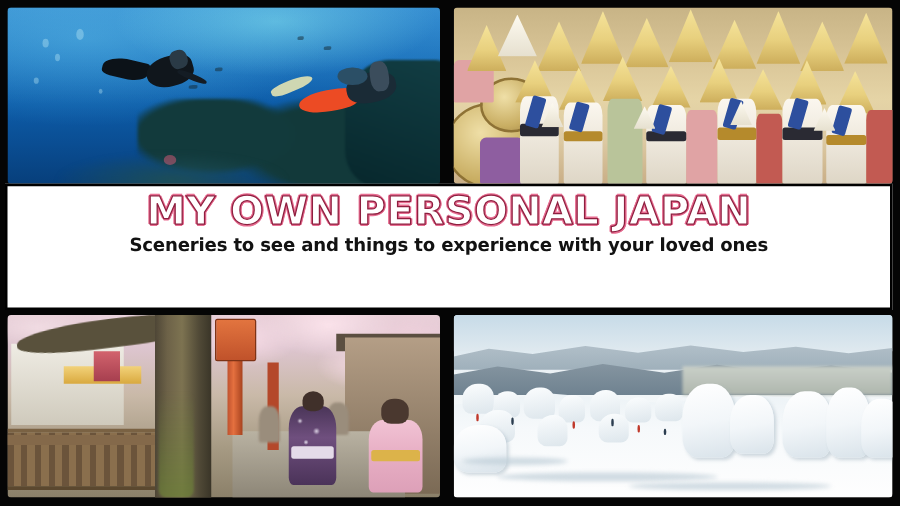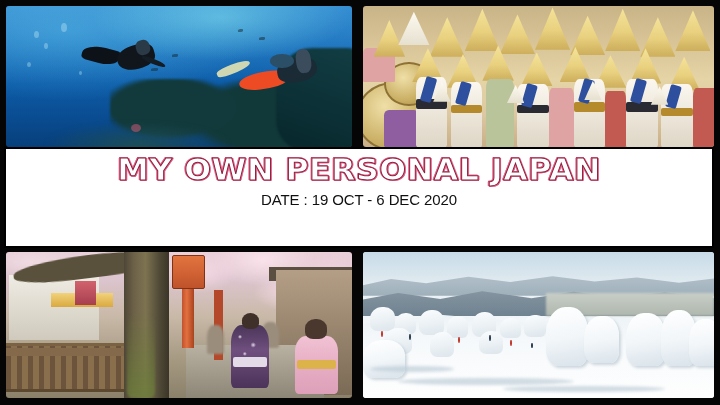--- a/index.html
+++ b/index.html
@@ -554,16 +554,16 @@
       <div class="l skier-d" style="left:48%;top:62%;width:2px;height:5px"></div>
 
       <div class="l track" style="left:10%;top:86%;width:50%;height:5%"></div>
       <div class="l track" style="left:40%;top:92%;width:46%;height:4%"></div>
       <div class="l track" style="left:2%;top:78%;width:24%;height:4%"></div>
     </div>
   </div>
 
   <div id="banner">
     <div id="main-title">MY OWN PERSONAL JAPAN</div>
-    <div id="date-line">DATE : 19 OCT - 6 DEC 2020</div>
+    <div id="subtitle">Sceneries to see and things to experience with your loved ones</div>
   </div>
 
 </div>
 
 </body></html>

